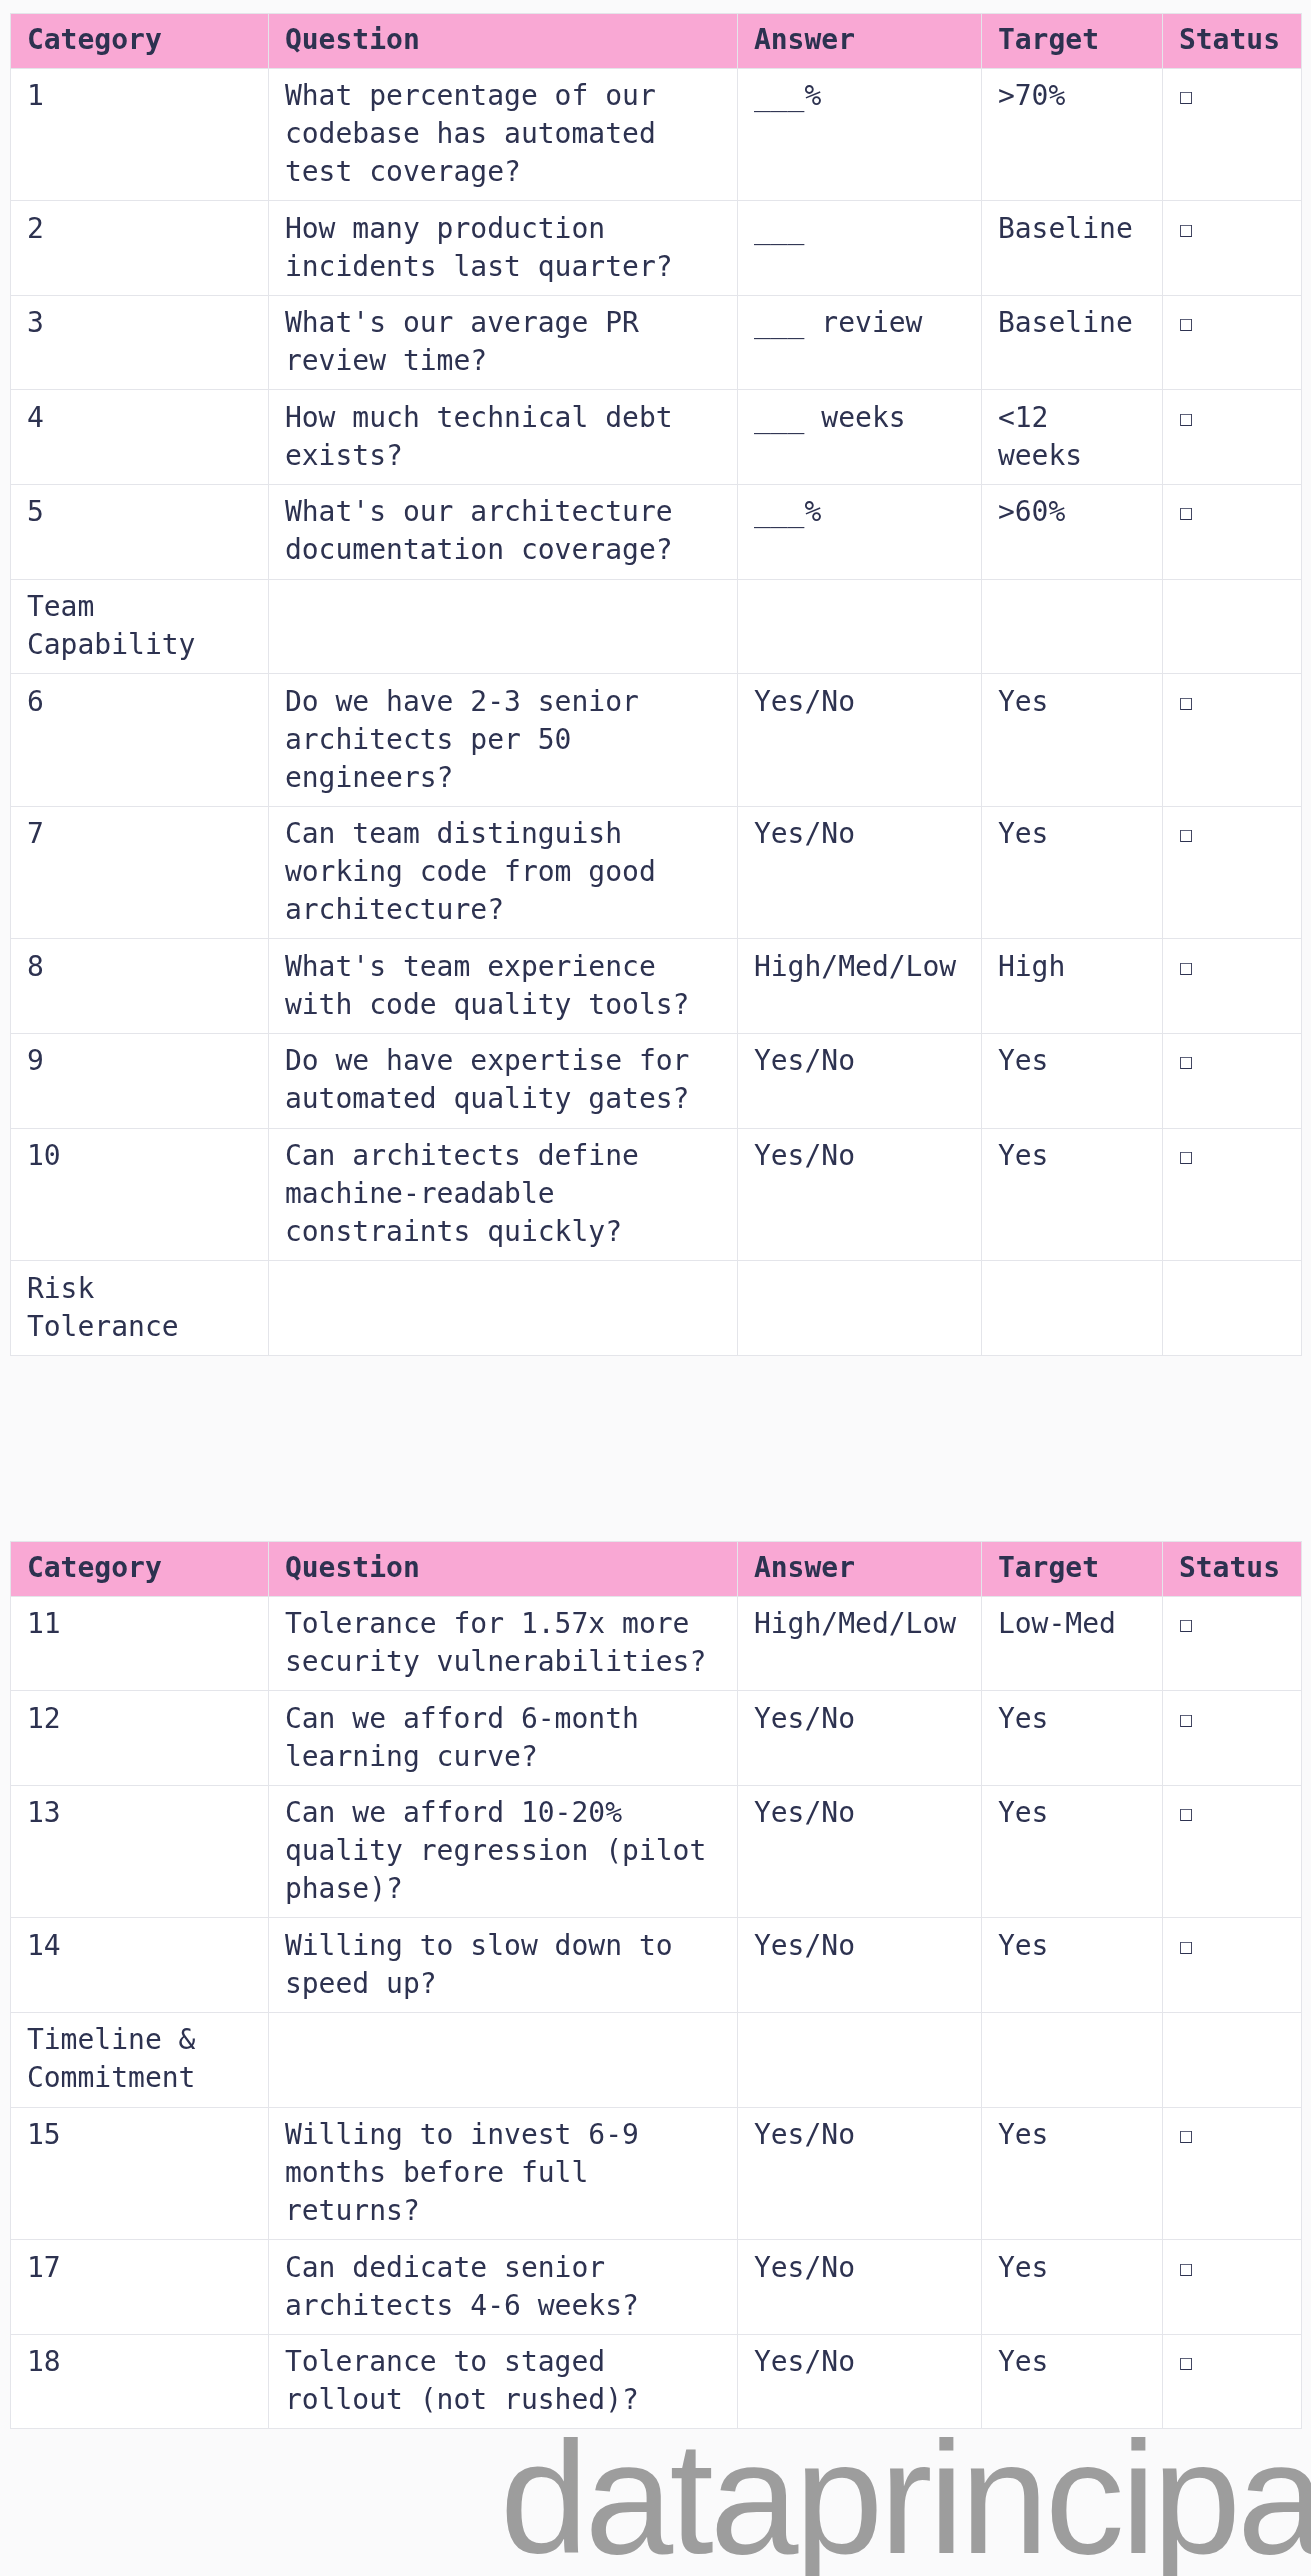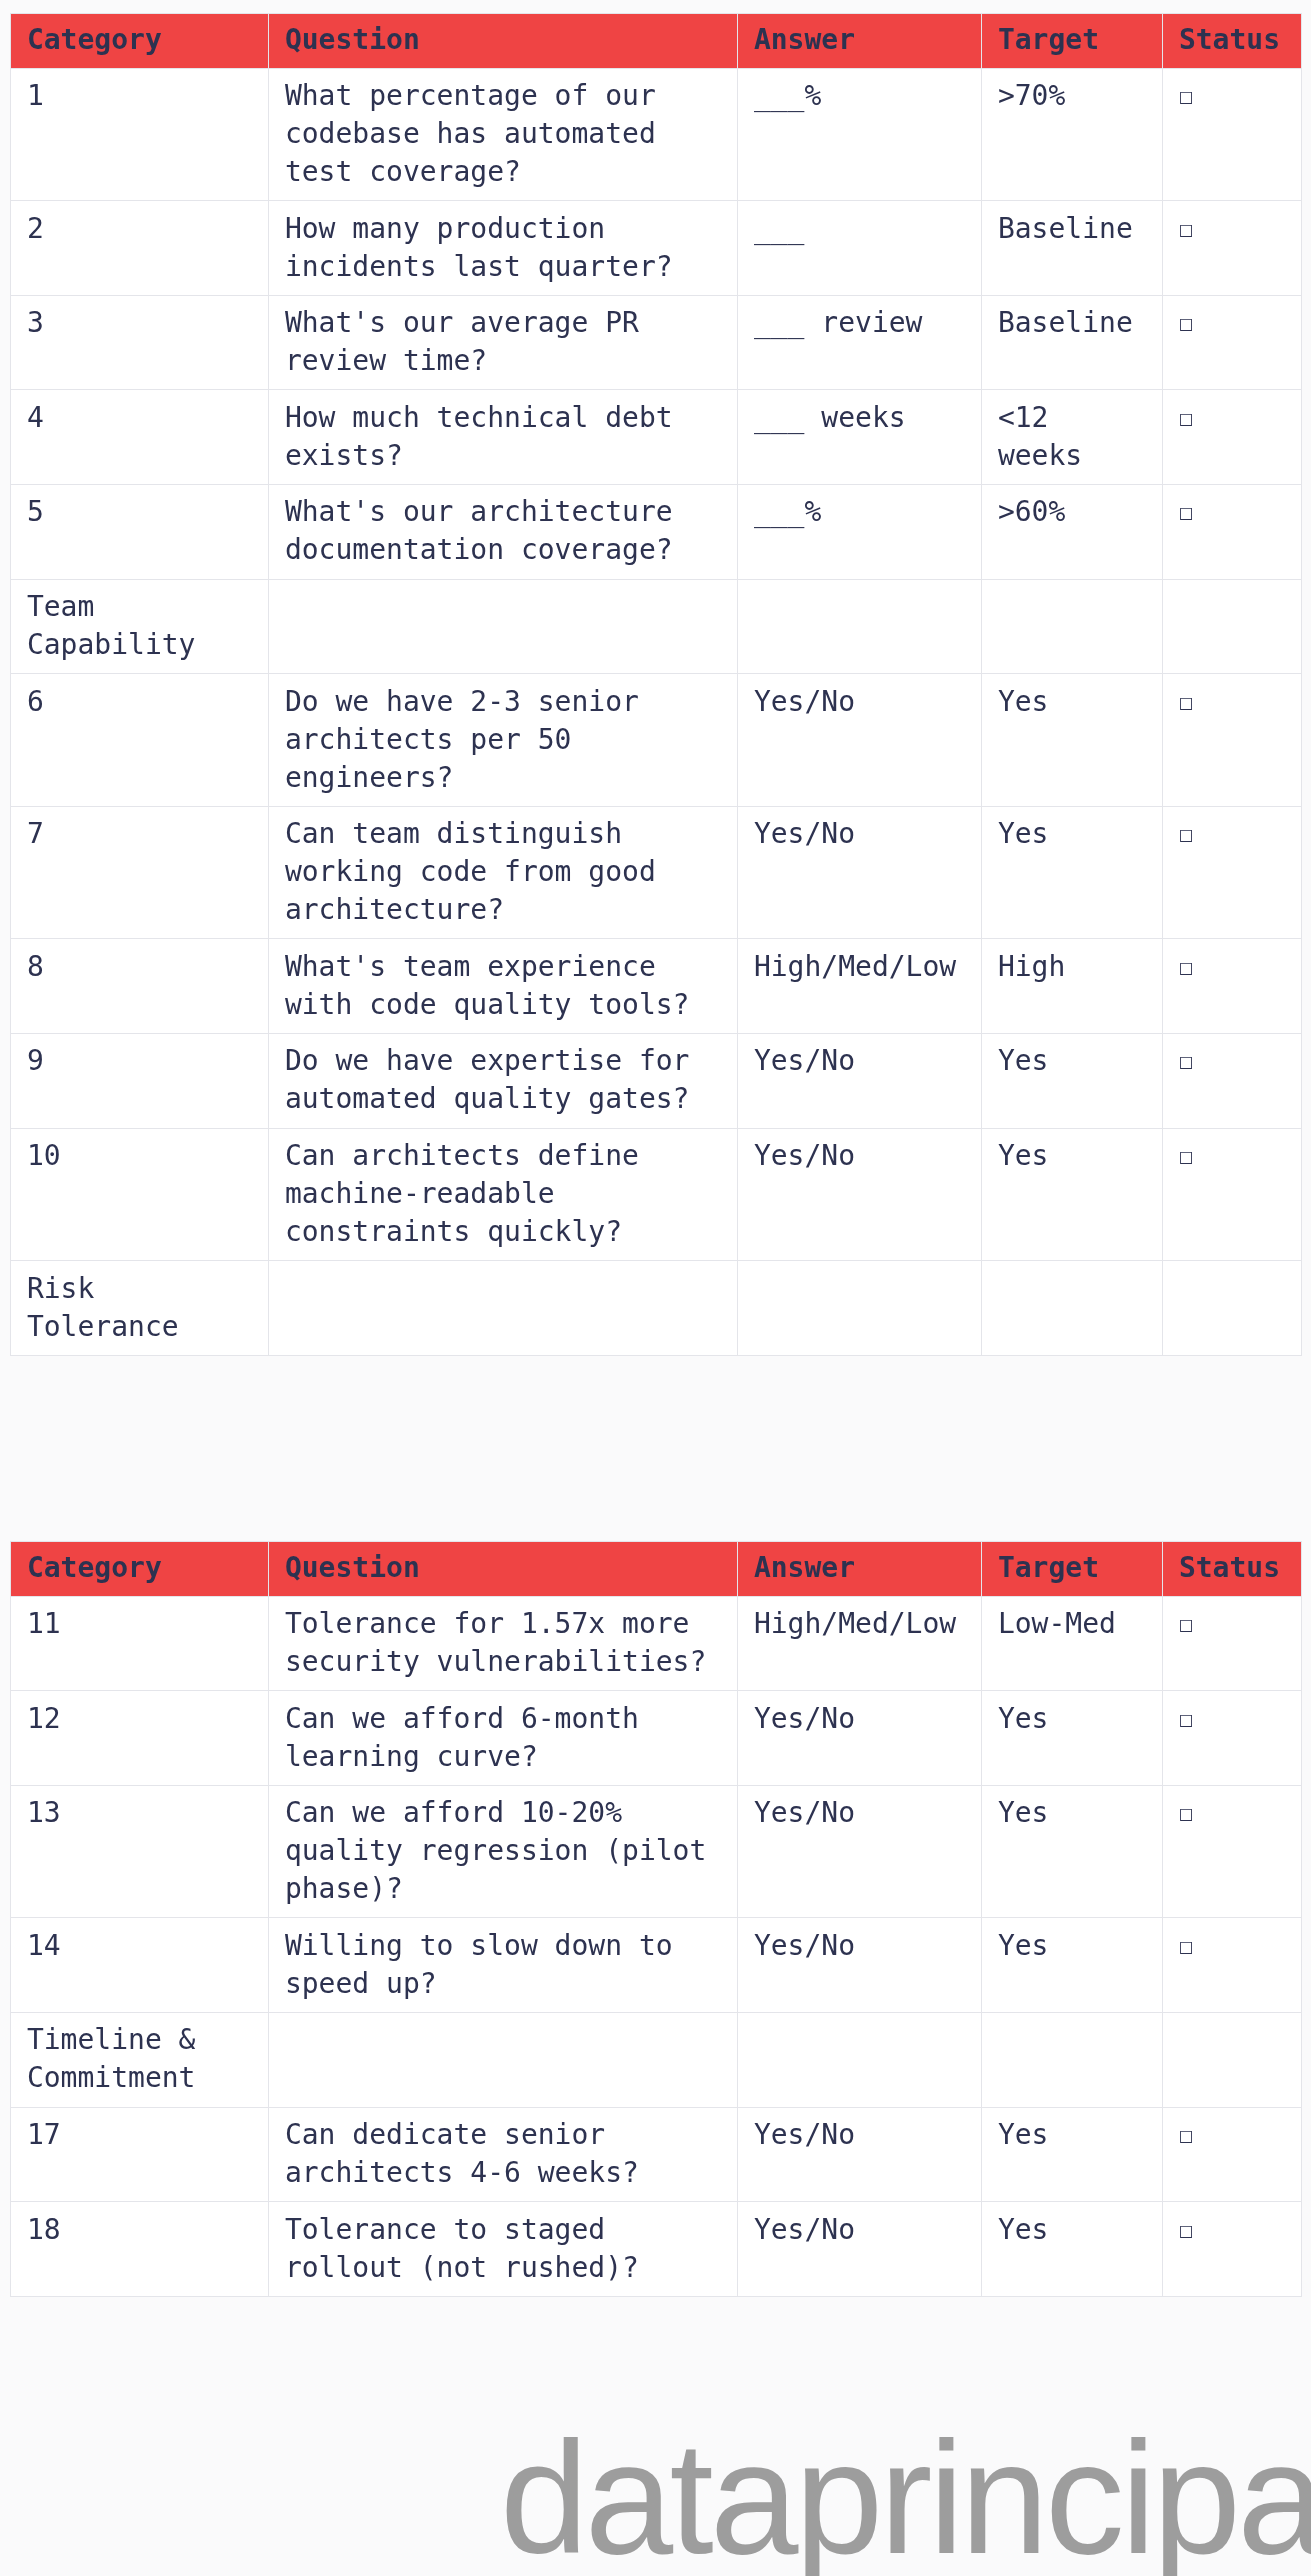--- a/index.html
+++ b/index.html
@@ -21,21 +21,21 @@
   .tbl col.c5 { width: 139px; }
   .tbl th, .tbl td {
     border: 1.9px solid #e4e5ea;
     text-align: left; vertical-align: top;
     font-size: 28px; line-height: 38px;
     padding: 8.3px 15.7px 9.3px 15.7px;
     font-weight: normal;
     word-wrap: break-word;
   }
   .tbl thead th {
-    background: #ef4444; font-weight: bold;
+    background: #f9a8d4; font-weight: bold;
     padding-top: 7.4px; padding-bottom: 8.3px;
   }
   .tbl td.status { font-size: 24px; }
   #t1 { top: 13px; }
   #t2 { top: 1541px; }
   .watermark {
     position: absolute; left: 500px; top: 2419px;
     font-family: "Liberation Sans", sans-serif;
     font-size: 159px; line-height: 1; letter-spacing: -3.7px;
     color: rgba(120,120,120,0.72);
@@ -197,20 +197,27 @@
         <td class="status">☐</td>
       </tr>
       <tr>
         <td>Timeline &amp; Commitment</td>
         <td></td>
         <td></td>
         <td></td>
         <td class="status"></td>
       </tr>
       <tr>
+        <td>15</td>
+        <td>Willing to invest 6-9 months before full returns?</td>
+        <td>Yes/No</td>
+        <td>Yes</td>
+        <td class="status">☐</td>
+      </tr>
+      <tr>
         <td>17</td>
         <td>Can dedicate senior architects 4-6 weeks?</td>
         <td>Yes/No</td>
         <td>Yes</td>
         <td class="status">☐</td>
       </tr>
       <tr>
         <td>18</td>
         <td>Tolerance to staged rollout (not rushed)?</td>
         <td>Yes/No</td>

